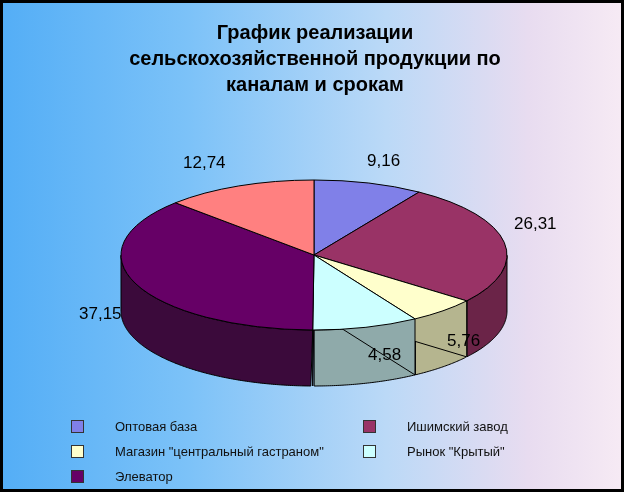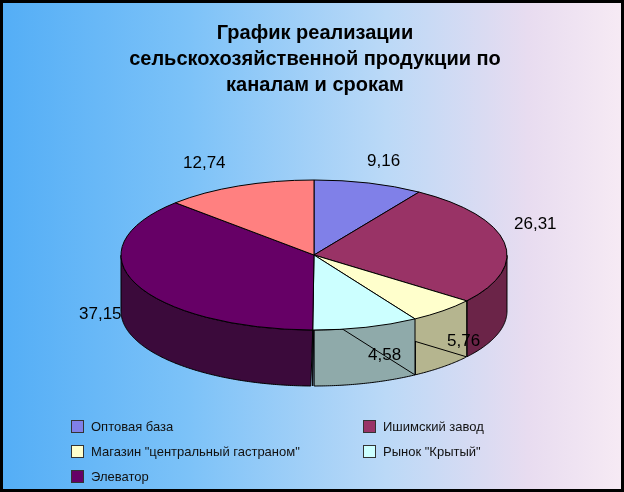--- a/index.html
+++ b/index.html
@@ -64,20 +64,21 @@
     width: 11px;
     height: 11px;
     border: 1px solid #333333;
     margin-right: 7px;
     flex: 0 0 auto;
   }
   .legend-label {
     font-size: 13px;
     color: #111111;
     white-space: nowrap;
+    margin-left: 24px;
   }
 </style>
 </head>
 <body>
 
 <div id="chart-frame">
   <div id="plot-bg"></div>
 
   <div id="chart-title">График реализации
 сельскохозяйственной продукции по

